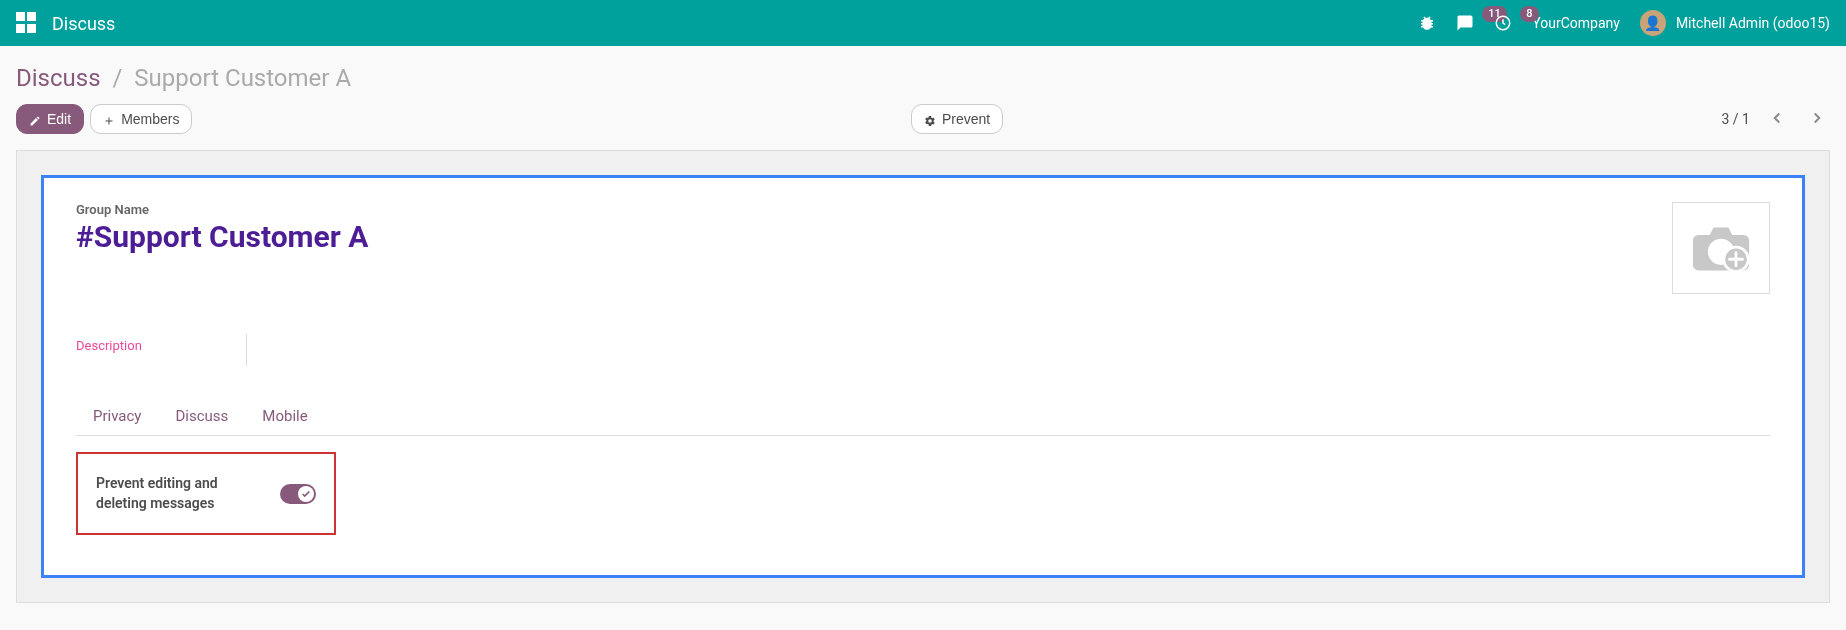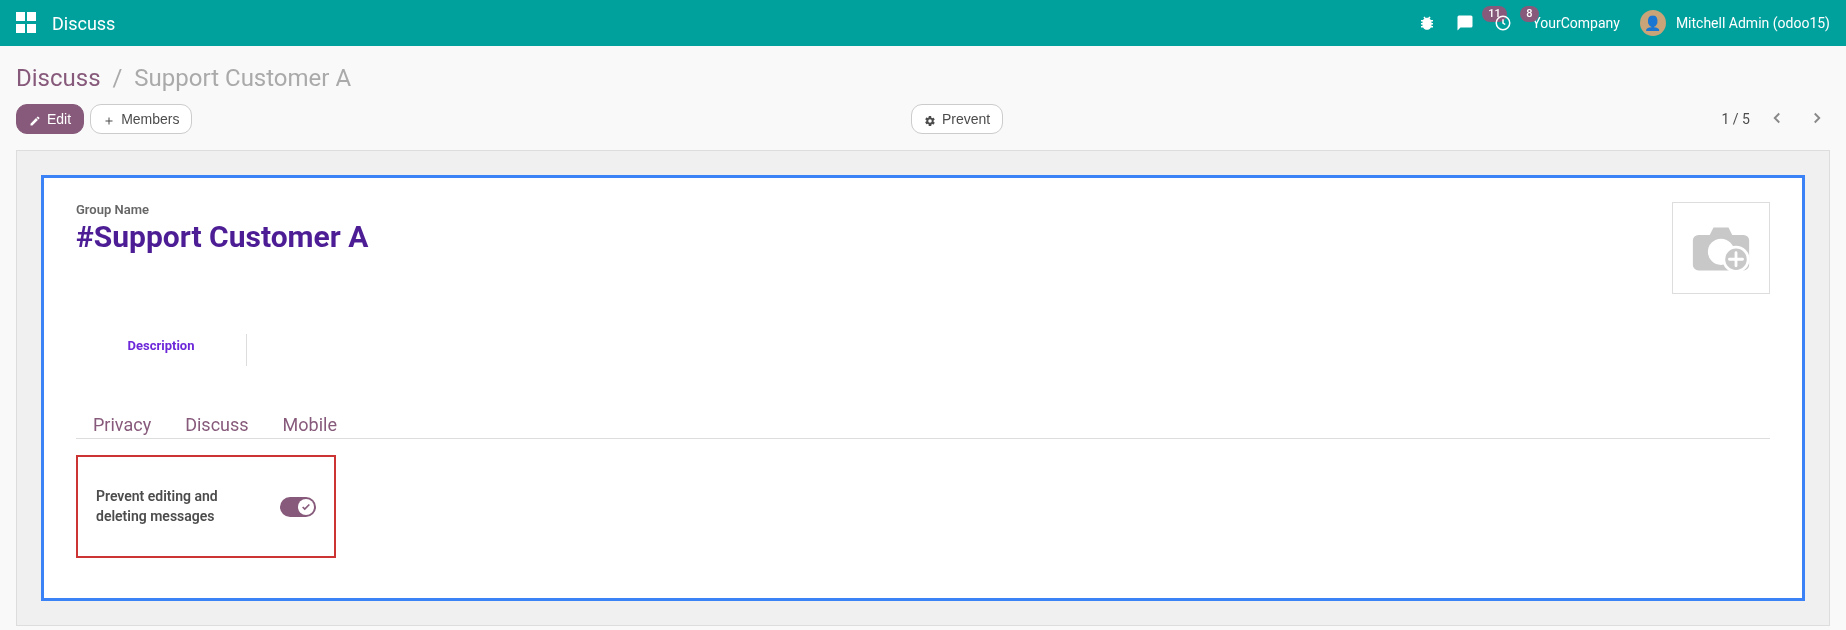--- a/index.html
+++ b/index.html
@@ -38,28 +38,28 @@
   
   .oe-title-row { display:flex; justify-content:space-between; align-items:flex-start; }
   .field-label-sm { font-size:13px; color:#666; font-weight:600; display:block; margin-bottom:2px; }
   .group-name { font-size:30px; font-weight:700; color:#4c1d95; }
   .group-name .hash { }
   
   .img-placeholder { width:98px; height:92px; border:1px solid #ddd; display:flex; align-items:center; justify-content:center; cursor:pointer; }
   .img-placeholder svg { fill:#c0c0c0; }
 
   .description-row { margin-top: 40px; display:flex; }
-  .desc-label { width:170px; font-size:13px; color:#6d28d9; font-weight:700; padding-top:4px;text-align:center; }
+  .desc-label { width:170px; font-size:13px; color:#ec4899; font-weight:400; padding-top:4px; }
   .desc-value { border-left:1px solid #ddd; min-height:32px; padding-left:12px; flex:0 0 1px; }
 
   .tabs { display:flex; margin-top: 30px; border-bottom:1px solid #ddd; }
-  .tab { padding: 10px 16px; cursor:pointer; color:#875a7b; font-size:18px; border:1px solid transparent; border-bottom:none; position:relative; top:7px; }
+  .tab { padding: 10px 16px; cursor:pointer; color:#875a7b; font-size:15px; border:1px solid transparent; border-bottom:none; position:relative; top:0; }
   .tab.active { color:#4c4c4c; border-color:#ddd; background:#fff; border-bottom:1px solid #fff; }
 
-  .highlight-box { border: 2px solid #cc3333; padding: 30px 18px; margin-top: 16px; display:inline-flex; align-items:center; gap:44px; max-width: 280px; }
+  .highlight-box { border: 2px solid #cc3333; padding: 20px 18px; margin-top: 16px; display:inline-flex; align-items:center; gap:44px; max-width: 280px; }
   .hl-label { font-size:14px; font-weight:600; color:#4c4c4c; max-width:140px; line-height:1.4; }
   .toggle { width:36px; height:20px; background:#875a7b; border-radius:10px; position:relative; cursor:pointer; display:flex; align-items:center; }
   .toggle .knob { width:16px; height:16px; background:#fff; border-radius:50%; position:absolute; right:2px; display:flex; align-items:center; justify-content:center; }
   .toggle .knob svg { stroke:#875a7b; }
 </style>
 </head>
 <body>
 
 <div class="navbar">
   <div class="navbar-apps">
@@ -121,21 +121,21 @@
     </div>
     <div class="cp-center">
       <button class="btn">
         <svg width="12" height="12" viewBox="0 0 24 24" fill="#4c4c4c">
             <path d="M19.14 12.94a7.49 7.49 0 000-1.88l2.03-1.58a.5.5 0 00.12-.64l-1.92-3.32a.5.5 0 00-.6-.22l-2.39.96a7.03 7.03 0 00-1.62-.94l-.36-2.54A.5.5 0 0014 2h-4a.5.5 0 00-.5.42l-.36 2.54c-.58.24-1.12.56-1.62.94l-2.39-.96a.5.5 0 00-.6.22L2.61 8.48a.5.5 0 00.12.64l2.03 1.58a7.49 7.49 0 000 1.88l-2.03 1.58a.5.5 0 00-.12.64l1.92 3.32c.13.22.39.31.6.22l2.39-.96c.5.38 1.04.7 1.62.94l.36 2.54A.5.5 0 0010 22h4a.5.5 0 00.5-.42l.36-2.54c.58-.24 1.12-.56 1.62-.94l2.39.96c.21.09.47 0 .6-.22l1.92-3.32a.5.5 0 00-.12-.64l-2.03-1.58zM12 15.5A3.5 3.5 0 1112 8.5a3.5 3.5 0 010 7z"></path>
           </svg>
         <span>Prevent</span>
       </button>
     </div>
     <div class="cp-right">
-      <span class="pager">1 / 5</span>
+      <span class="pager">3 / 1</span>
       <span class="pager-btn">
         <svg width="18" height="18" viewBox="0 0 24 24" fill="none" stroke="#888" stroke-width="2.5">
             <polyline points="15 18 9 12 15 6"></polyline>
           </svg>
       </span>
       <span class="pager-btn">
         <svg width="18" height="18" viewBox="0 0 24 24" fill="none" stroke="#888" stroke-width="2.5">
             <polyline points="9 18 15 12 9 6"></polyline>
           </svg>
       </span>

